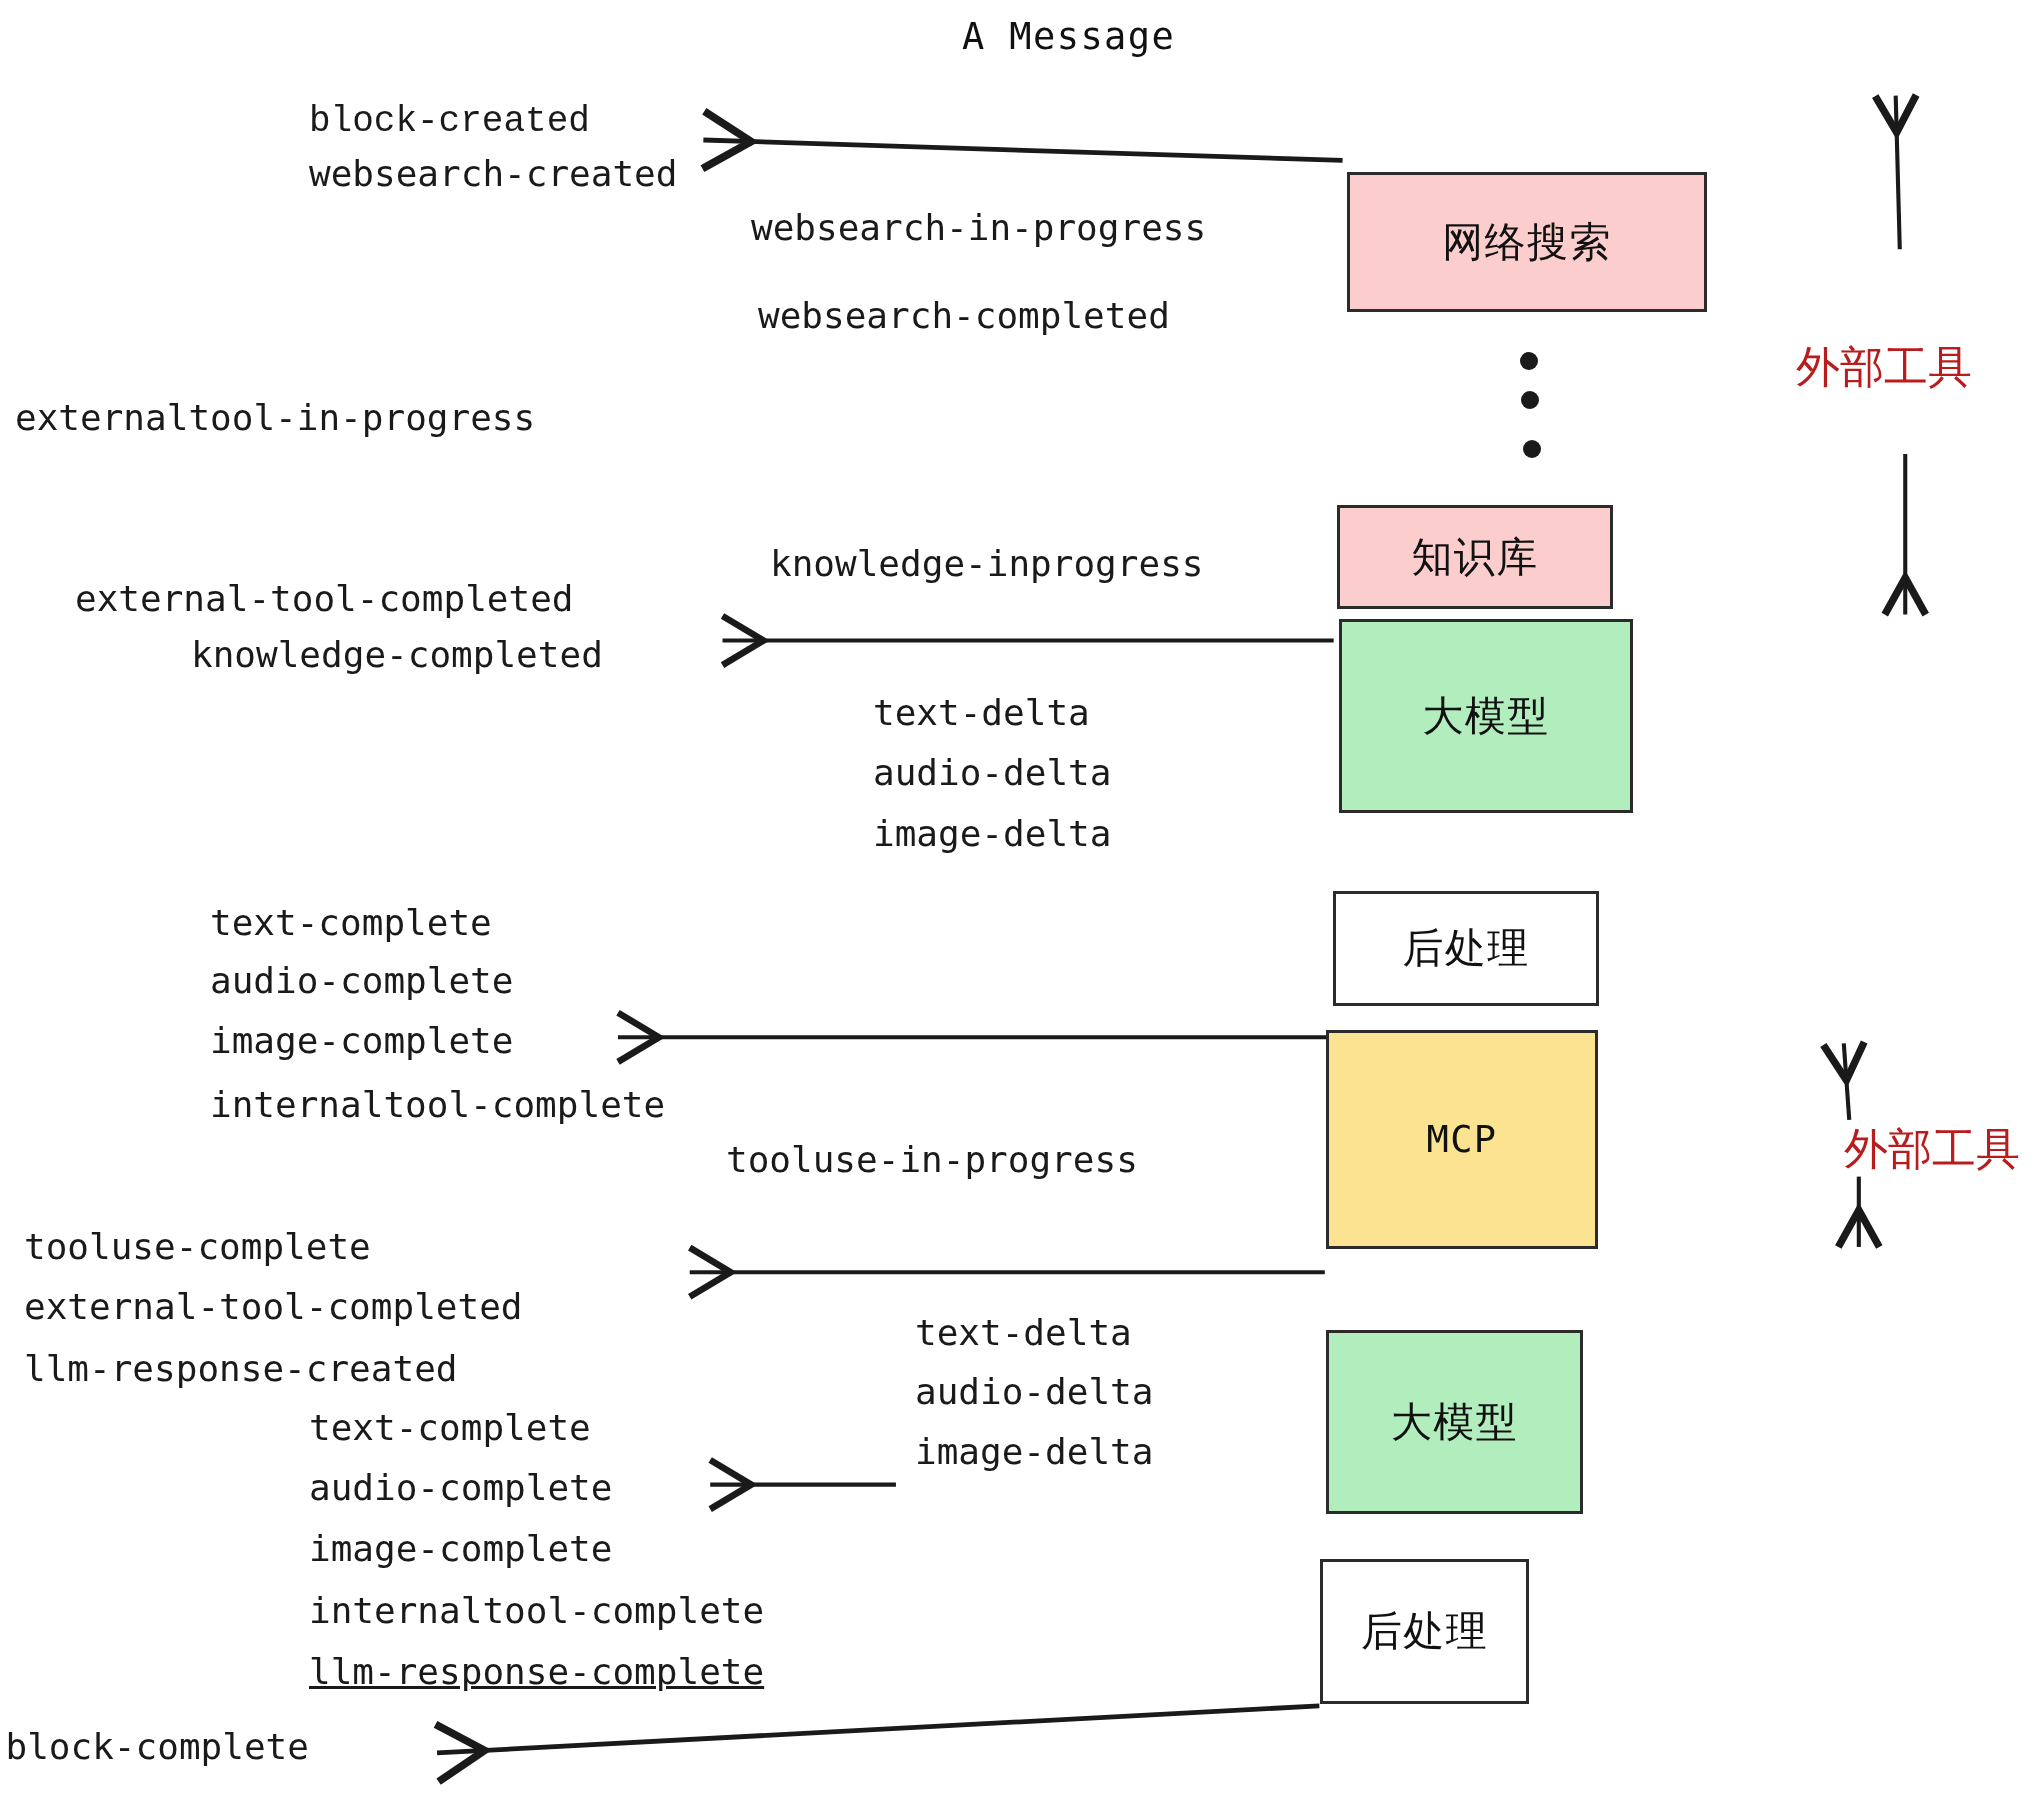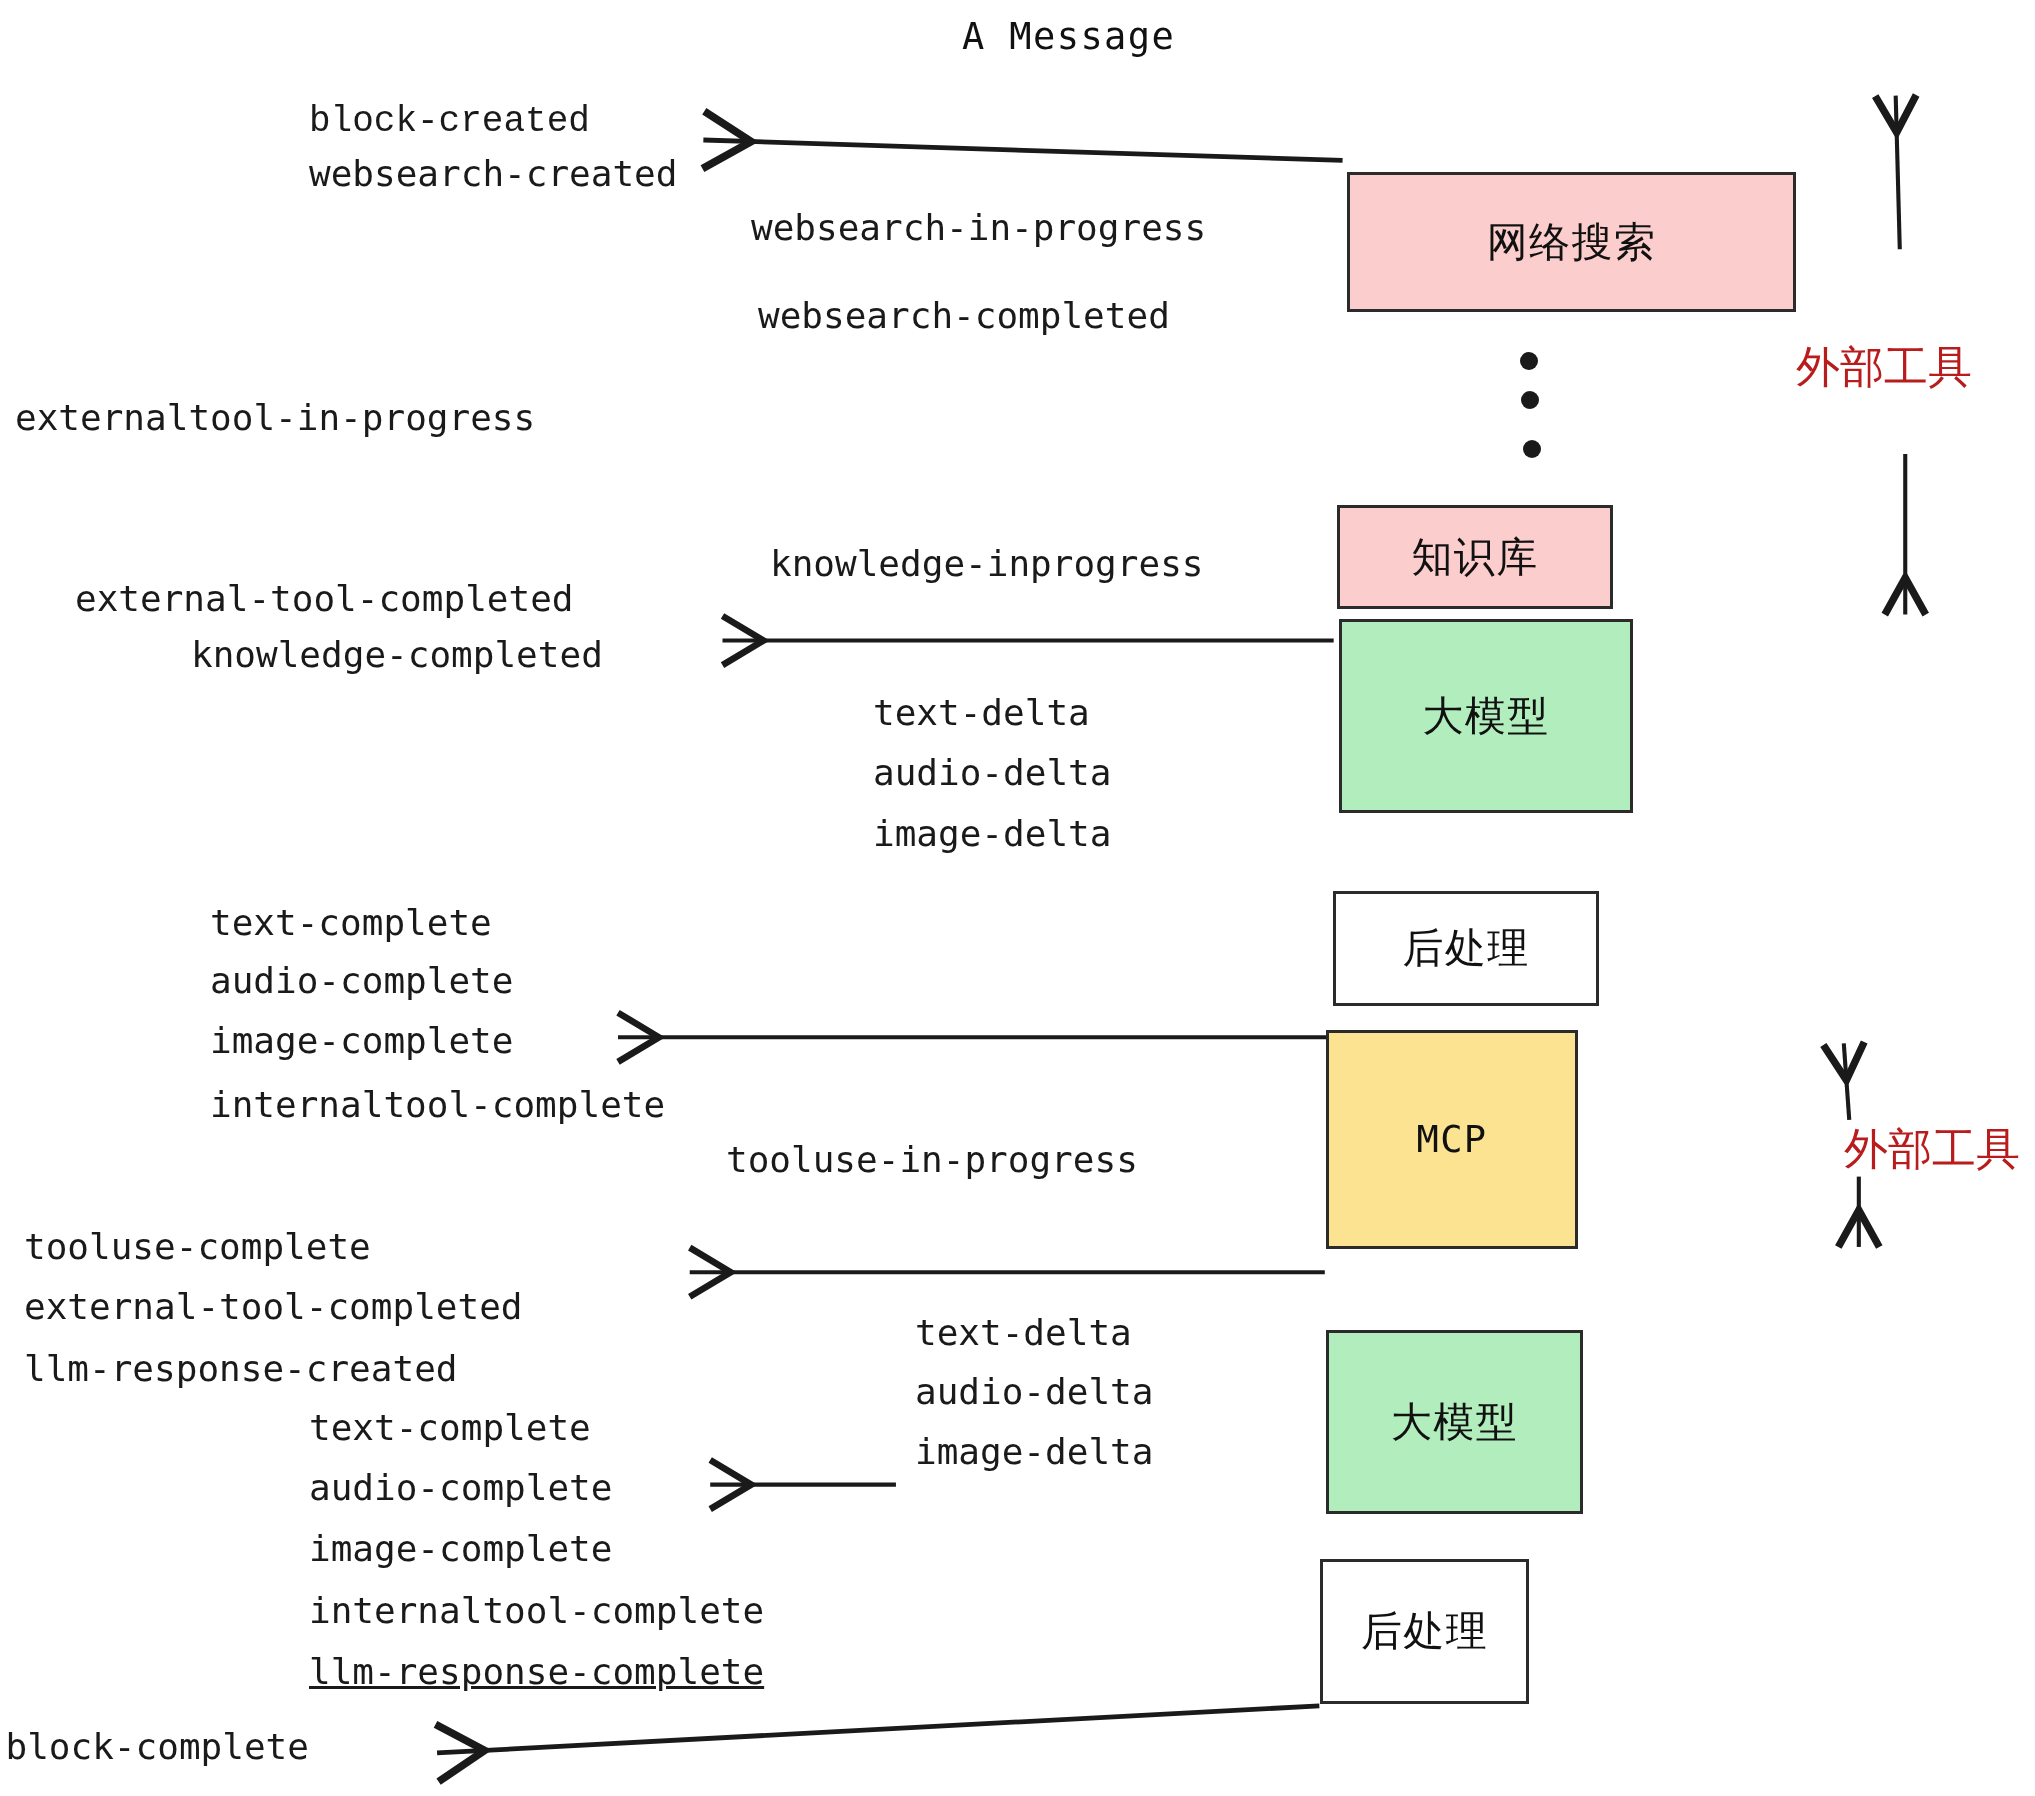--- a/index.html
+++ b/index.html
@@ -64,37 +64,37 @@
     pointer-events:none;
   }
 </style>
 </head>
 <body>
 
 <div id="stage">
 
   <div class="title" style="left:962px; top:15px;">A Message</div>
 
-  <div class="box" style="left:1347px; top:172px; width:449px; height:140px; background:#fbcdcd;">
+  <div class="box" style="left:1347px; top:172px; width:360px; height:140px; background:#fbcdcd;">
     <span>网络搜索</span>
   </div>
 
   <div class="box" style="left:1337px; top:505px; width:276px; height:104px; background:#fbcdcd;">
     <span>知识库</span>
   </div>
 
   <div class="box" style="left:1339px; top:619px; width:294px; height:194px; background:#b2edbe;">
     <span>大模型</span>
   </div>
 
   <div class="box" style="left:1333px; top:891px; width:266px; height:115px; background:#ffffff;">
     <span>后处理</span>
   </div>
 
-  <div class="box latin" style="left:1326px; top:1030px; width:252px; height:219px; background:#fbe392;">
+  <div class="box latin" style="left:1326px; top:1030px; width:272px; height:219px; background:#fbe392;">
     <span>MCP</span>
   </div>
 
   <div class="box" style="left:1326px; top:1330px; width:257px; height:184px; background:#b2edbe;">
     <span>大模型</span>
   </div>
 
   <div class="box" style="left:1320px; top:1559px; width:209px; height:145px; background:#ffffff;">
     <span>后处理</span>
   </div>

